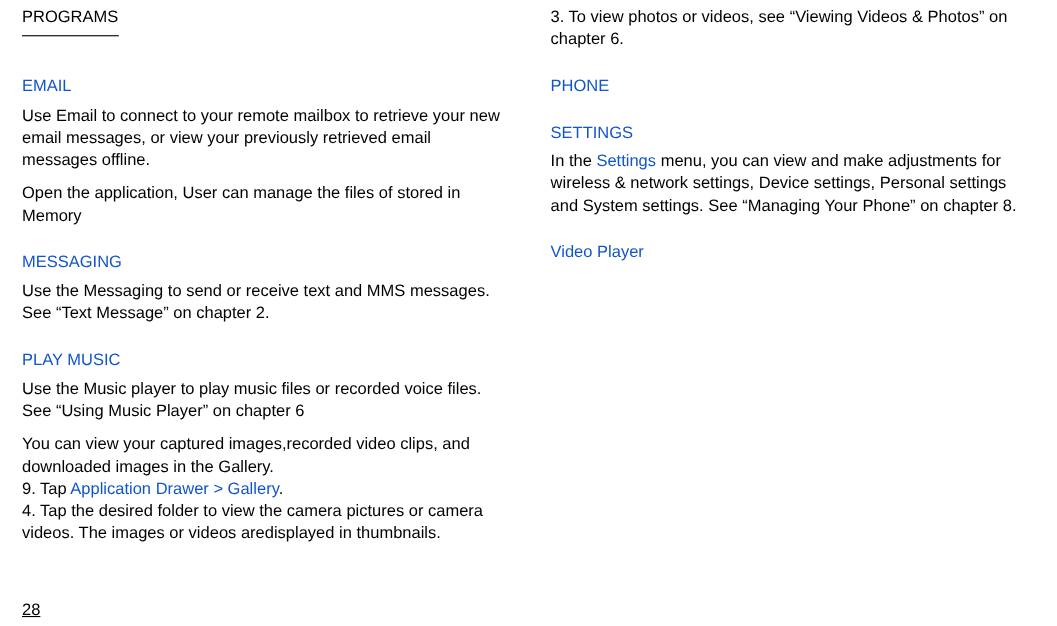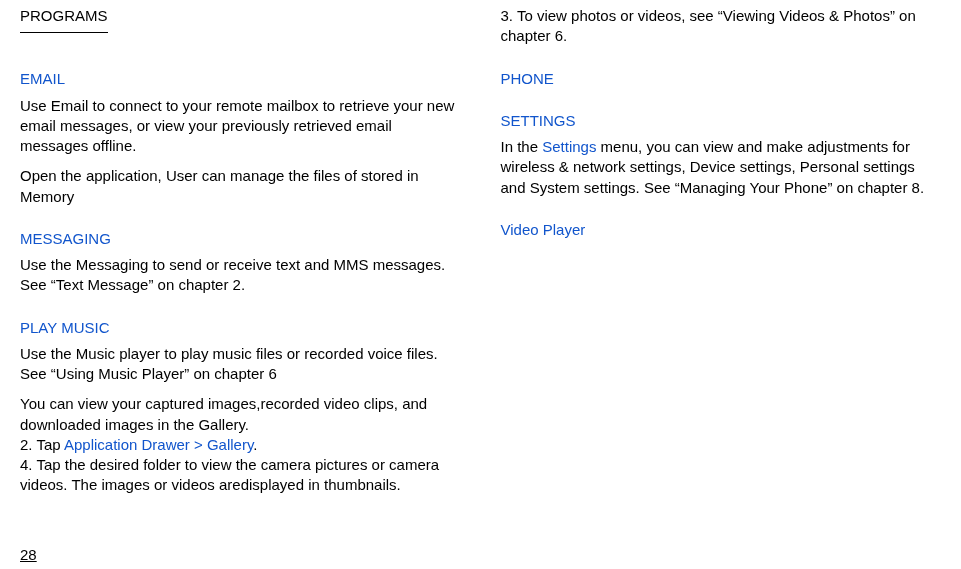--- a/index.html
+++ b/index.html
@@ -61,21 +61,21 @@
   <p class="body" style="margin-bottom:22px">Open the application, User can manage the files of stored in Memory</p>
 
   <p class="sec-title">MESSAGING</p>
   <p class="body">Use the Messaging to send or receive text and MMS messages. See “Text Message” on chapter 2.</p>
 
   <p class="sec-title">PLAY MUSIC</p>
   <p class="body">Use the Music player to play music files or recorded voice files. See “Using Music Player” on chapter 6</p>
 
   <div class="body">
     <span>You can view your captured images,recorded video clips, and downloaded images in the Gallery.</span><br>
-    <span>2. Tap </span><span class="inline-link">Application Drawer &gt; Gallery</span><span>.</span><br>
+    <span>9. Tap </span><span class="inline-link">Application Drawer &gt; Gallery</span><span>.</span><br>
     <span>4. Tap the desired folder to view the camera pictures or camera videos. The images or videos aredisplayed in thumbnails.</span><br>
     <span>3. To view photos or videos, see “Viewing Videos &amp; Photos” on chapter 6.</span>
   </div>
 
   <p class="sec-title">PHONE</p>
 
   <p class="sec-title">SETTINGS</p>
   <p class="body">
     <span>In the </span><span class="inline-link">Settings</span><span> menu, you can view and make adjustments for wireless &amp; network settings, Device settings, Personal settings and System settings. See “Managing Your Phone” on chapter 8.</span>
   </p>

